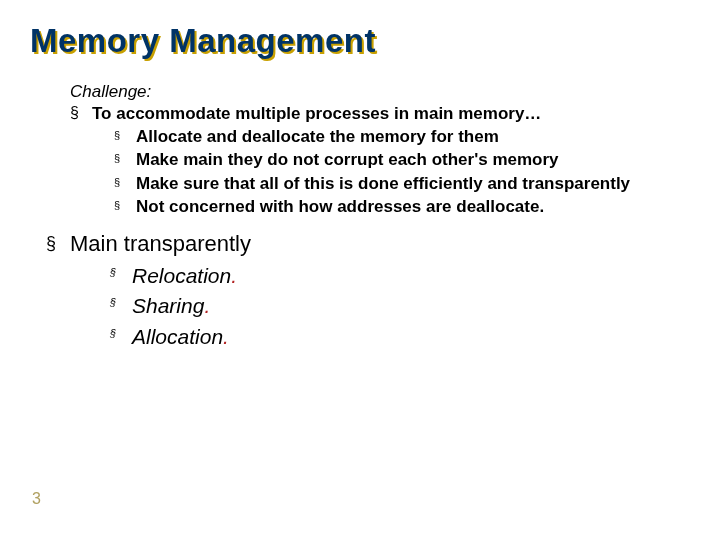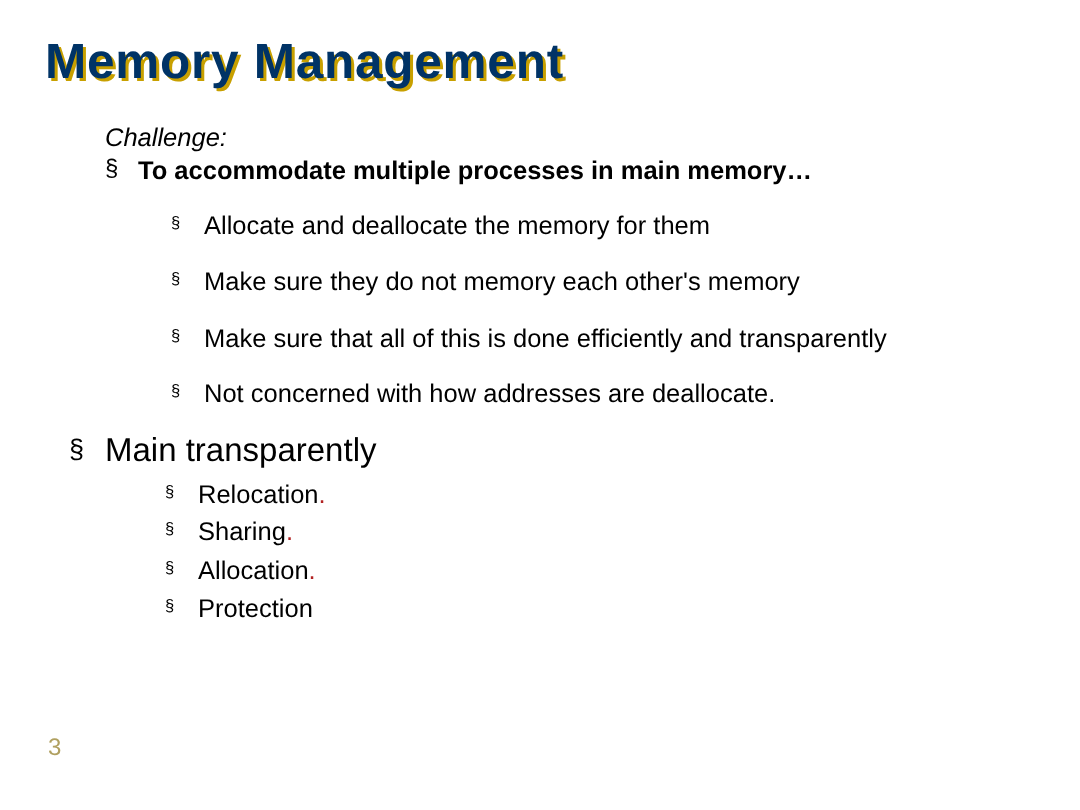--- a/index.html
+++ b/index.html
@@ -62,24 +62,24 @@
     font-weight: normal;
     font-size: 16px;
   }
   .l2 {
     list-style: none;
     padding-left: 22px;
     margin: 2px 0 0 0;
   }
   .l2 > li {
     font-size: 17px;
-    font-weight: normal;
+    font-weight: bold;
     position: relative;
     padding-left: 22px;
-    margin-top: 16px;
+    margin-top: 2px;
     line-height: 1.25;
   }
   .l2 > li::before {
     content: "§";
     position: absolute;
     left: 0;
     top: 3px;
     font-weight: normal;
     font-size: 11px;
   }
@@ -101,26 +101,27 @@
     left: 0;
     top: 2px;
     font-size: 18px;
   }
   .l3 {
     list-style: none;
     padding-left: 40px;
     margin: 6px 0 0 0;
   }
   .l3 > li {
-    font-size: 17px;
+    font-size: 21px;
     font-weight: normal;
     position: relative;
     padding-left: 22px;
     margin-top: 4px;
     line-height: 1.25;
+    font-style: italic;
   }
   .l3 > li::before {
     content: "§";
     position: absolute;
     left: 0;
     top: 3px;
     font-size: 11px;
   }
   .dot {
     color: #b22222;
@@ -142,35 +143,34 @@
 
   <div class="body">
 
     <div class="lead">Challenge:</div>
 
     <ul class="l1">
       <li>
         <span>To accommodate multiple processes in main memory…</span>
         <ul class="l2">
           <li>Allocate and deallocate the memory for them</li>
-          <li>Make sure they do not memory each other's memory</li>
+          <li>Make main they do not corrupt each other's memory</li>
           <li>Make sure that all of this is done efficiently and transparently</li>
           <li>Not concerned with how addresses are deallocate.</li>
         </ul>
       </li>
     </ul>
 
     <ul class="section">
       <li>
         <span>Main transparently</span>
         <ul class="l3">
           <li><span>Relocation</span><span class="dot">.</span></li>
           <li><span>Sharing</span><span class="dot">.</span></li>
           <li><span>Allocation</span><span class="dot">.</span></li>
-          <li><span>Protection</span><span class="dot"></span></li>
         </ul>
       </li>
     </ul>
 
   </div>
 
   <div class="pagenum">3</div>
 
 </div>
 

